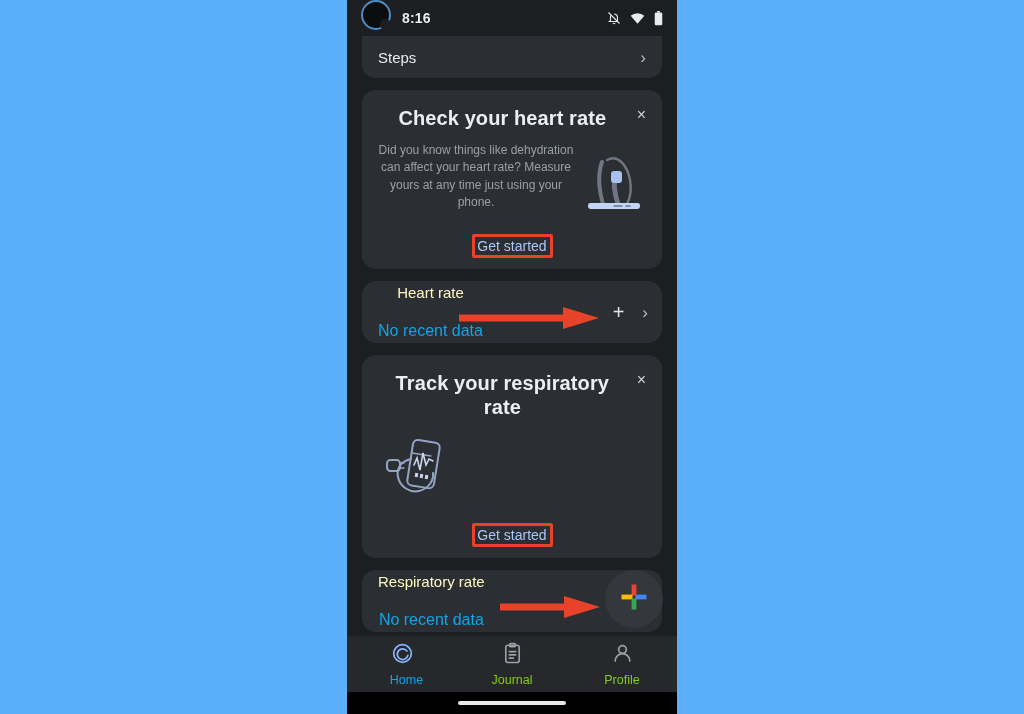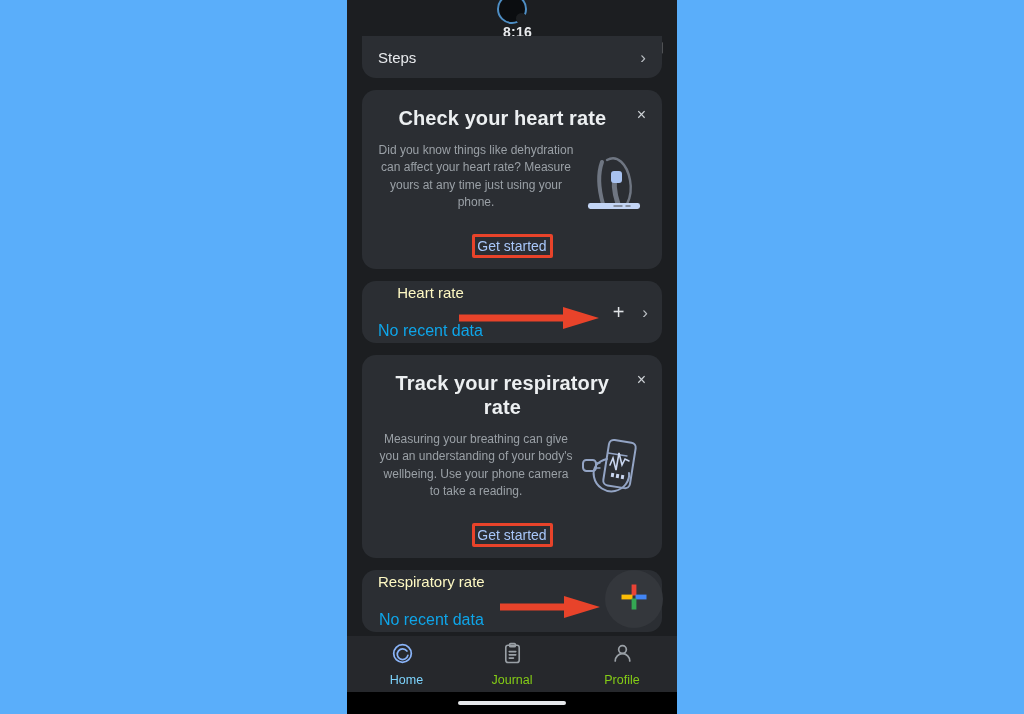--- a/index.html
+++ b/index.html
@@ -19,21 +19,20 @@
     overflow:hidden;
   }
 
   
   #statusbar {
     position:absolute; left:0; top:0;
     width:100%; height:36px;
     background:#1c1e21;
     display:flex; align-items:center;
     padding:0 14px;
-    flex-direction:column;
   }
   .avatar-ring {
     width:30px; height:30px; border-radius:50%;
     border:2px solid #4e8ec4;
     background:#0b0d10;
     margin-top:-6px;
     position:relative; flex:0 0 auto;
   }
   .avatar-ring::after{
     content:""; position:absolute; right:-2px; bottom:-2px;
@@ -143,21 +142,21 @@
     width:100%; height:56px;
     background:#26282c;
     display:flex;
   }
   .navitem {
     flex:1; display:flex; flex-direction:column;
     align-items:center; justify-content:center; gap:4px;
     cursor:pointer;
   }
   .navlabel { font-size:12.5px; color:#84cc16; }
-  .navitem.active .navlabel { color:#7dd3fc;margin-left:9px; }
+  .navitem.active .navlabel { color:#0ea5e9;margin-left:9px; }
 
   #gesturebar {
     position:absolute; left:0; bottom:0;
     width:100%; height:22px; background:#000;
   }
   #gesturebar .pill {
     position:absolute; left:50%; top:9px;
     transform:translateX(-50%);
     width:108px; height:4px; border-radius:2px; background:#e6e8ea;
   }
@@ -237,21 +236,20 @@
         </svg>
       </span>
     </div>
 
     <div class="card promo">
       <div class="promo-head">
         <div class="promo-title">Track your respiratory rate</div>
         <div class="close-x">×</div>
       </div>
       <div class="promo-body">
-        <div class="promo-text">Measuring your breathing can give you an understanding of your body's wellbeing. Use your phone camera to take a reading.</div>
         <div class="promo-illo">
           <svg width="66" height="72" viewBox="0 0 66 72" fill="none" stroke="#93a4c4" stroke-width="2" stroke-linecap="round">
             <rect x="26" y="6" width="27" height="46" rx="5" transform="rotate(9 39 29)"></rect>
             <path d="M28 18 l19 3" stroke-width="1.4"></path>
             <path d="M30 30 l3 -7 3 12 3 -17 3 12 3 -6 4 2" stroke="#c9d6ef" stroke-width="1.6"></path>
             <rect x="31" y="38" width="3" height="4" fill="#c9d6ef" stroke="none" transform="rotate(9 32 40)"></rect>
             <rect x="36" y="39" width="3" height="4" fill="#c9d6ef" stroke="none" transform="rotate(9 37 41)"></rect>
             <rect x="41" y="40" width="3" height="4" fill="#c9d6ef" stroke="none" transform="rotate(9 42 42)"></rect>
             <path d="M27 24 C18 26 12 32 14 42 C16 52 26 58 35 56 C44 54 50 46 49 38"></path>
             <rect x="3" y="25" width="13" height="11" rx="3.4"></rect>

